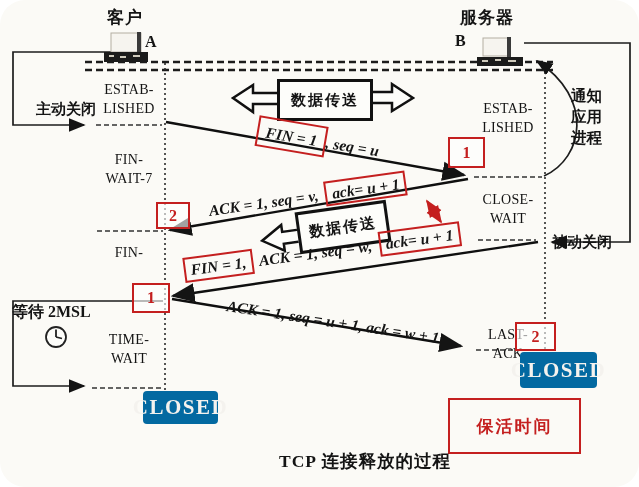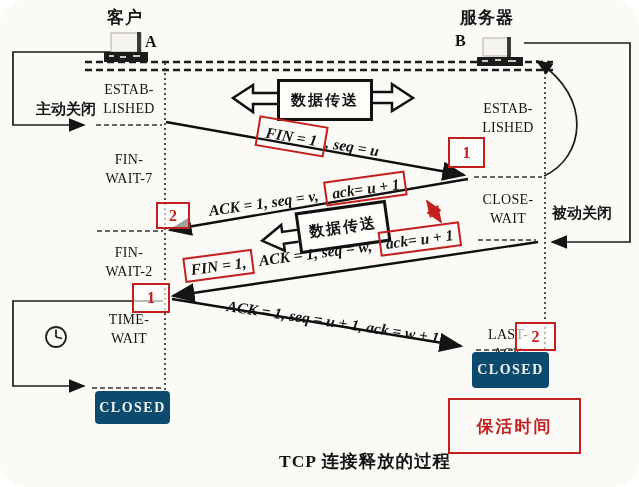--- a/index.html
+++ b/index.html
@@ -4,22 +4,22 @@
 <style>
   html,body{margin:0;padding:0;}
   .page{position:relative;width:639px;height:487px;background:#fbfaf6;overflow:hidden;
         font-family:"Liberation Serif",serif;color:#141414;border-radius:25px;}
   .abs{position:absolute;}
   svg.layer{position:absolute;left:0;top:0;width:639px;height:487px;}
   .cn{font-family:"Liberation Sans",sans-serif;font-weight:600;}
   .host-title{font-size:17px;letter-spacing:1px;text-align:center;}
   .host-letter{font-size:16px;font-weight:700;}
   .state{width:80px;text-align:center;font-weight:400;font-size:14px;line-height:19px;letter-spacing:.3px;}
-  .closedbox{background:#0c4a6e;color:#f4f2ee;font-weight:700;font-size:14px;letter-spacing:1.5px;
-             display:flex;align-items:center;justify-content:center;border-radius:4px;}
+  .closedbox{background:#0369a1;color:#f4f2ee;font-weight:700;font-size:21px;letter-spacing:1.5px;
+             display:flex;align-items:center;justify-content:center;border-radius:4px;margin-left:48px;}
   .seg{white-space:nowrap;font-style:italic;font-weight:600;font-size:15.5px;transform-origin:0 50%;}
   .redbox{border:2px solid #c41f1f;padding:2px 5px;}
   .redbox.big{padding:5px 7px;}
   .num{border:2px solid #c41f1f;color:#c41f1f;font-weight:700;font-size:16px;
        display:flex;align-items:center;justify-content:center;background:rgba(255,255,255,.6);}
   .databox{border:3px solid #111;background:#fdfdfa;display:flex;align-items:center;justify-content:center;
            font-size:15px;letter-spacing:2px;}
   .note{font-size:15px;white-space:nowrap;}
   .keepalive{border:2.5px solid #c41f1f;display:flex;align-items:center;justify-content:center;}
   .keepalive span{color:#c41f1f;font-size:17px;letter-spacing:2px;}
@@ -111,44 +111,49 @@
   <div class="abs state" style="left:89px;top:80px;">
     <div>ESTAB-</div>
       <div>LISHED</div>
   </div>
   <div class="abs state" style="left:89px;top:150px;">
     <div>FIN-</div>
       <div>WAIT-7</div>
   </div>
   <div class="abs state" style="left:89px;top:243px;">
     <div>FIN-</div>
-      <div>WAIT-2</div>
   </div>
-  <div class="abs state" style="left:89px;top:310px;">
+  <div class="abs state" style="left:89px;top:330px;">
     <div>TIME-</div>
       <div>WAIT</div>
   </div>
   <div class="abs closedbox" style="left:95px;top:391px;width:75px;height:33px;">CLOSED</div>
 
   <div class="abs state" style="left:468px;top:99px;">
     <div>ESTAB-</div>
       <div>LISHED</div>
   </div>
   <div class="abs state" style="left:468px;top:190px;">
     <div>CLOSE-</div>
       <div>WAIT</div>
   </div>
   <div class="abs state" style="left:468px;top:280px;margin-top:45px;">
     <div>LAST-</div>
       <div>ACK</div>
   </div>
   <div class="abs closedbox" style="left:472px;top:352px;width:77px;height:36px;">CLOSED</div>
 
   <div class="abs cn note" style="left:16px;top:100px;margin-left:20px;">主动关闭</div>
-  <div class="abs cn note" style="left:552px;top:204px;">被动关闭</div>
+  <div class="abs note" style="left:12px;top:302px;font-weight:700;font-size:16px;">等待 2MSL</div>
+  <div class="abs cn" style="left:571px;top:85px;font-size:15.5px;line-height:21px;">
+    <div>通知</div>
+    <div>应用</div>
+    <div>进程</div>
+  </div>
+  <div class="abs cn note" style="left:552px;top:233px;">被动关闭</div>
 
   <div class="abs databox cn" style="left:277px;top:79px;width:90px;height:36px;">数据传送</div>
   <div class="abs databox cn" style="left:297px;top:206px;width:86px;height:36px;transform:rotate(-8deg);">数据传送</div>
 
   <div class="abs seg" style="left:257px;top:122px;transform:rotate(9.6deg);">
     <span class="redbox big">FIN = 1</span><span>, seq = u</span>
   </div>
   <div class="abs seg" style="left:209px;top:202px;transform:rotate(-8deg);">
     <span>ACK = 1, seq = v,</span>
     <span class="redbox" style="margin-left:3px;">ack= u + 1</span>

